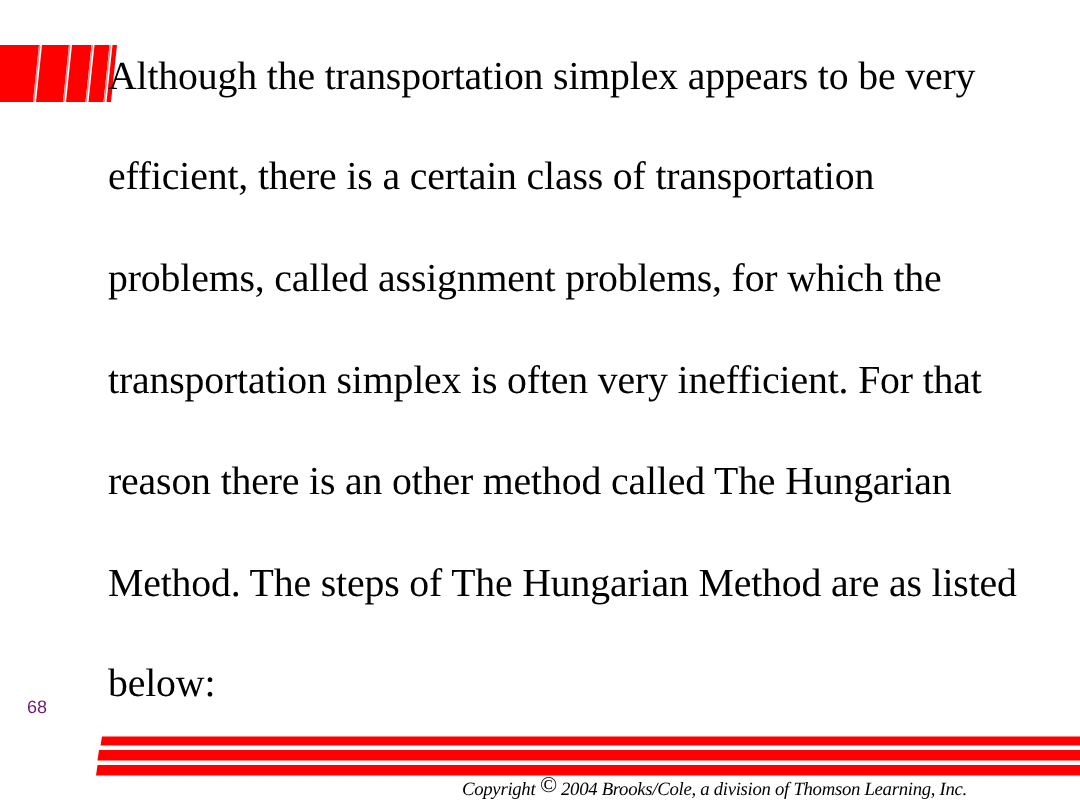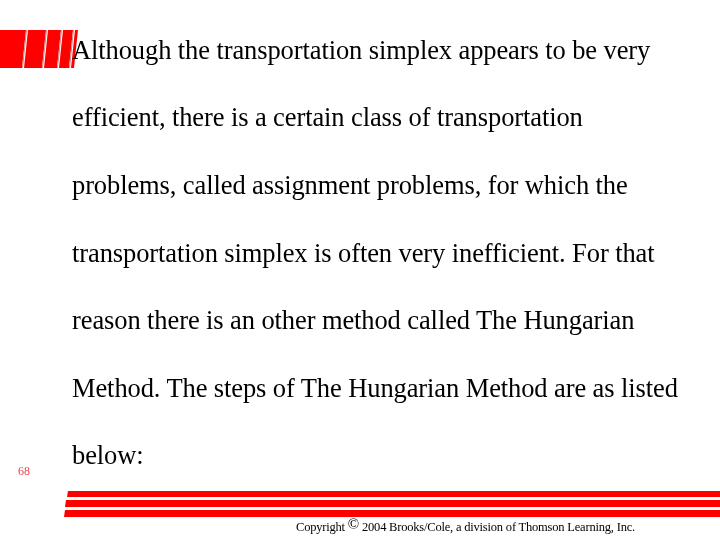--- a/index.html
+++ b/index.html
@@ -8,26 +8,26 @@
     font-family:"Liberation Serif", "DejaVu Serif", serif; color:#000;
   }
   .logo { position:absolute; left:0; top:30px; width:80px; height:38px; }
   .body-text {
     position:absolute; left:72px; top:0px; width:650px;
     font-size:26.5px; line-height:33.8px; letter-spacing:-0.1px;
   }
   .para { margin:0; white-space:pre-line; }
   .para + .para { margin-top:5px; }
   .page-number {
-    position:absolute; left:18px; top:464px; font-family:Liberation Serif, serif;
-    font-size:12px; color:#ef4444;
+    position:absolute; left:18px; top:464px; font-family:Liberation Sans, sans-serif;
+    font-size:12px; color:#701a75;
   }
   .bars { position:absolute; left:64px; top:489px; width:660px; height:30px; }
   .copyright {
-    position:absolute; left:296px; top:518px; font-size:12.5px; letter-spacing:-0.2px; white-space:nowrap;
+    position:absolute; left:308px; top:518px; font-size:12.5px; letter-spacing:-0.2px; white-space:nowrap;font-style:italic;
   }
   .copy-sym { font-size:15px; position:relative; top:-2px; }
 </style>
 </head>
 <body>
 
 <div>
 
   <svg class="logo" viewBox="0 0 80 38" xmlns="http://www.w3.org/2000/svg">
     <polygon points="0,0 26,0 22,38 0,38" fill="#ff0000"></polygon>

